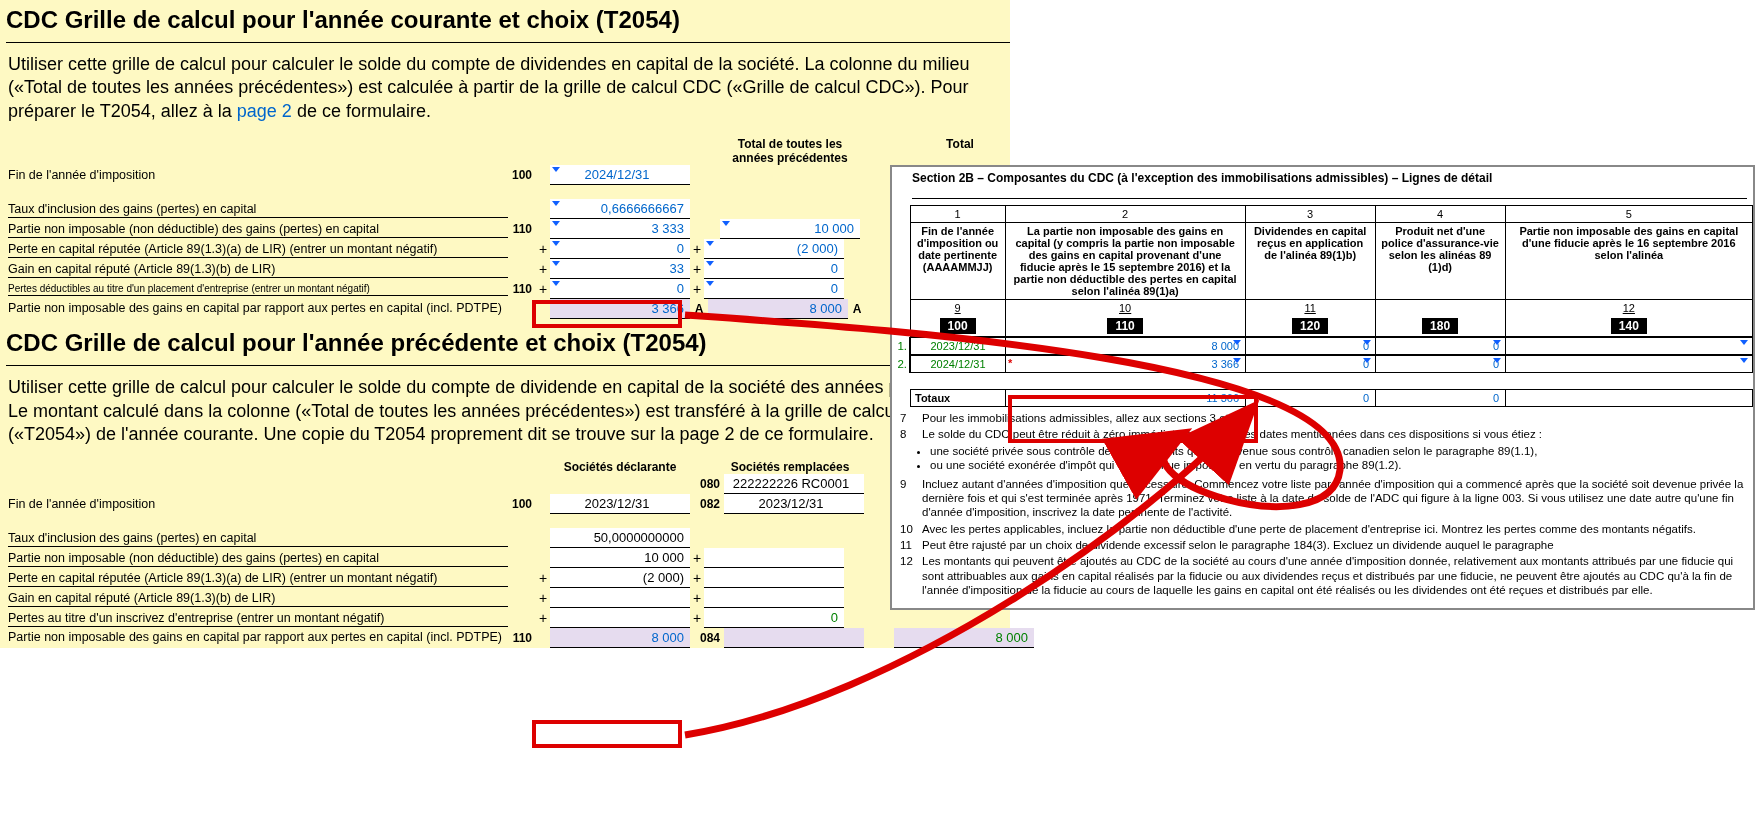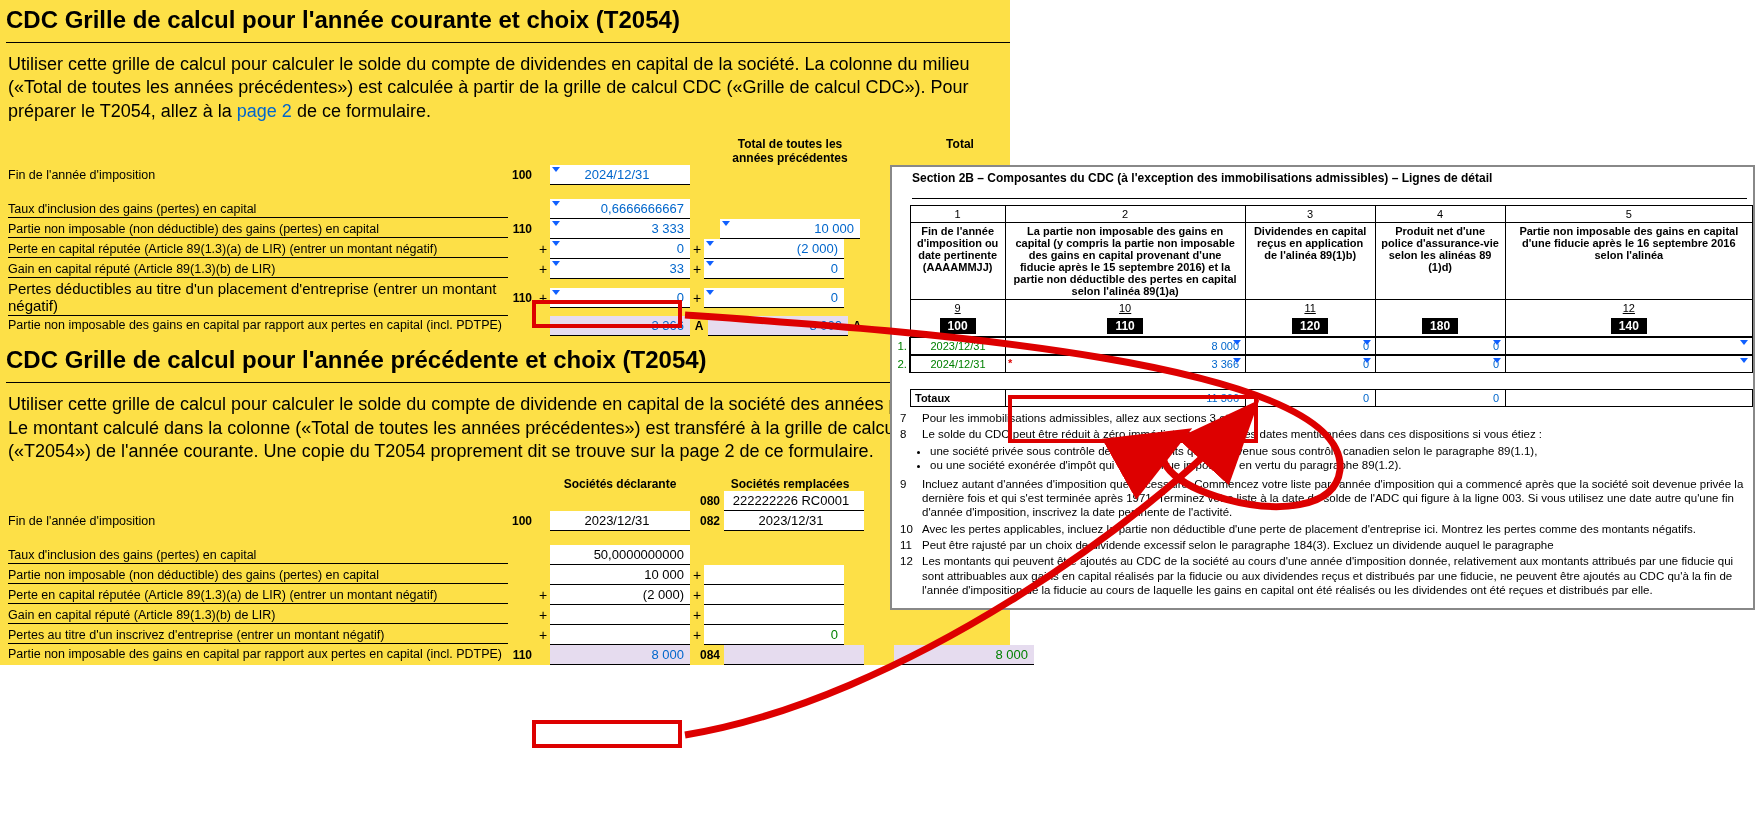--- a/index.html
+++ b/index.html
@@ -10,21 +10,21 @@
     background: #fff;
     position: relative;
     width: 1755px;
     height: 816px;
     overflow: hidden;
   }
   .left-panel {
     position: absolute;
     left: 0; top: 0;
     width: 1010px;
-    background: #fde047;
+    background: #fef9c3;
     padding: 0;
   }
   h1.gridtitle {
     font-size: 24px;
     font-weight: bold;
     margin: 6px 0 10px 6px;
     color: #000;
     border-bottom: 1px solid #000;
     padding-bottom: 8px;
   }
@@ -217,21 +217,21 @@
   <div class="row">
     <div class="label">Gain en capital réputé (Article 89(1.3)(b) de LIR)</div>
     <div class="lineno"></div>
     <div class="sign">+</div>
     <div class="cell"><span class="tri"></span><span>33</span></div>
     <div class="sign">+</div>
     <div class="cell"><span class="tri"></span><span>0</span></div>
   </div>
 
   <div class="row">
-    <div class="label" style="font-size:15px;">Pertes déductibles au titre d'un placement d'entreprise (entrer un montant négatif)</div>
+    <div class="label" style="font-size:10px;">Pertes déductibles au titre d'un placement d'entreprise (entrer un montant négatif)</div>
     <div class="lineno">110</div>
     <div class="sign">+</div>
     <div class="cell"><span class="tri"></span><span>0</span></div>
     <div class="sign">+</div>
     <div class="cell"><span class="tri"></span><span>0</span></div>
   </div>
 
   <div class="row">
     <div class="label noborder" style="line-height:1.1;">Partie non imposable des gains en capital par rapport aux pertes en capital (incl. PDTPE)</div>
     <div class="lineno"></div>

